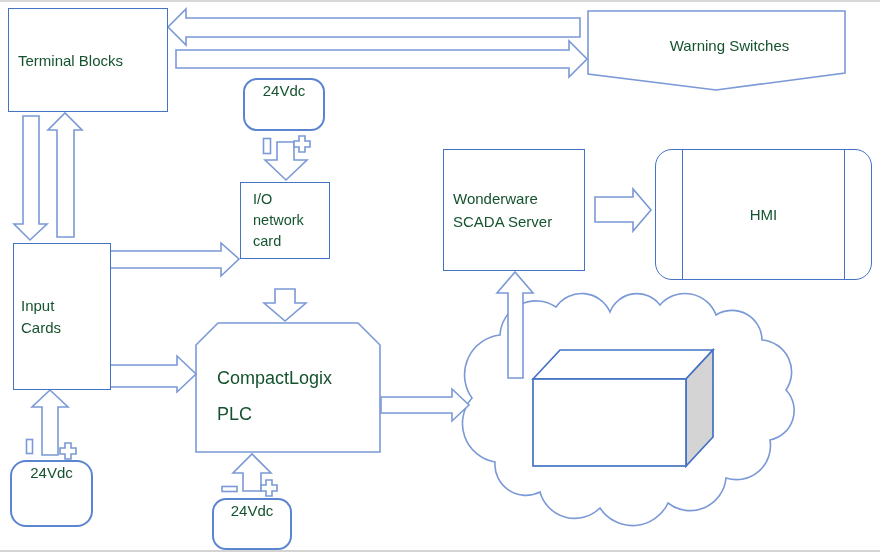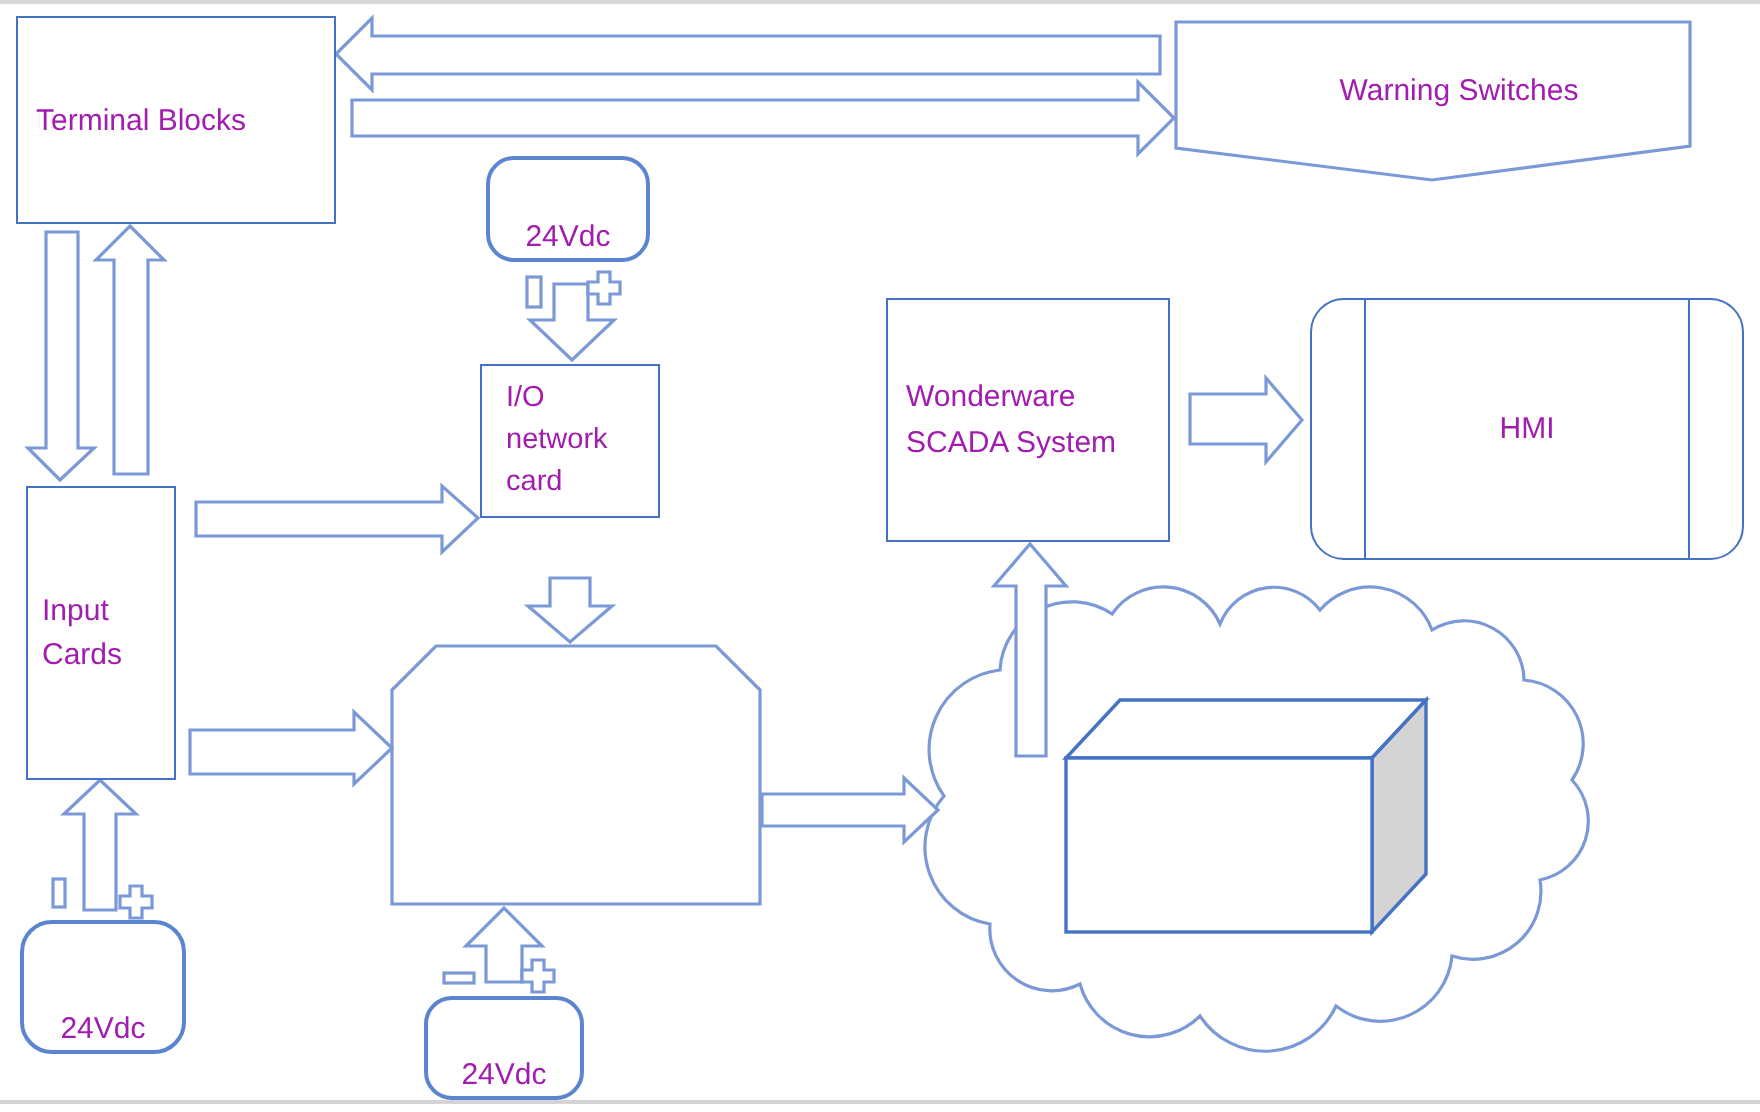--- a/index.html
+++ b/index.html
@@ -1,24 +1,24 @@
 <!DOCTYPE html>
 <html><head>
 <meta charset="utf-8">
 <style>
   html,body{margin:0;padding:0;background:#ffffff;}
   #canvas{
     position:relative;width:880px;height:556px;background:#ffffff;
-    font-family:"Liberation Sans", sans-serif;color:#a21caf;overflow:hidden;
+    font-family:"Liberation Sans", sans-serif;color:#14532d;overflow:hidden;
   }
   .edge{position:absolute;left:0;width:880px;background:#d8d8d8;}
   svg.layer{position:absolute;left:0;top:0;}
   .box{position:absolute;border:1.7px solid #4472c4;background:#ffffff;box-sizing:border-box;display:flex;}
   .rbox{position:absolute;border:2px solid #5b86cf;border-radius:14px;background:#ffffff;box-sizing:border-box;
-        display:flex;align-items:flex-end;justify-content:center;}
+        display:flex;align-items:flex-start;justify-content:center;}
   .lbl{white-space:pre-line;line-height:21px;font-size:15px;}
   .v-center{align-items:center;}
   .h-center{justify-content:center;border-radius:17px;}
   .col{flex-direction:column;justify-content:center;}
   .abs-lbl{position:absolute;white-space:pre-line;}
   .hmi-inner{position:absolute;top:0;bottom:0;width:1.4px;background:#4472c4;}
 </style>
 </head>
 <body>
 
@@ -80,37 +80,39 @@
   <div class="rbox" style="left:243px;top:78px;width:82px;height:53px;">
     <span class="lbl">24Vdc</span>
   </div>
 
   <div class="box col" style="left:240px;top:182px;width:90px;height:77px;padding-left:12px;">
     <span class="lbl" style="font-size:14.5px;">I/O
 network
 card</span>
   </div>
 
-  <div class="box col" style="left:13px;top:243px;width:75px;height:147px;padding-left:7px;">
+  <div class="box col" style="left:13px;top:243px;width:98px;height:147px;padding-left:7px;">
     <span class="lbl" style="line-height:22px;">Input
 Cards</span>
   </div>
 
+  <div class="abs-lbl" style="left:217px;top:360px;width:165px;font-size:18px;line-height:36px;">CompactLogix
+PLC</div>
 
   <div class="rbox" style="left:10px;top:460px;width:83px;height:67px;border-radius:16px;">
     <span class="lbl">24Vdc</span>
   </div>
 
   <div class="rbox" style="left:212px;top:498px;width:80px;height:52px;">
     <span class="lbl">24Vdc</span>
   </div>
 
   <div class="box col" style="left:443px;top:149px;width:142px;height:122px;padding-left:9px;">
     <span class="lbl" style="line-height:23px;">Wonderware
-SCADA System</span>
+SCADA Server</span>
   </div>
 
   <div class="box v-center h-center" style="left:655px;top:149px;width:217px;height:131px;">
     <div class="hmi-inner" style="left:26px;"></div>
     <div class="hmi-inner" style="right:26px;"></div>
     <span class="lbl">HMI</span>
   </div>
 
 
 </div>

